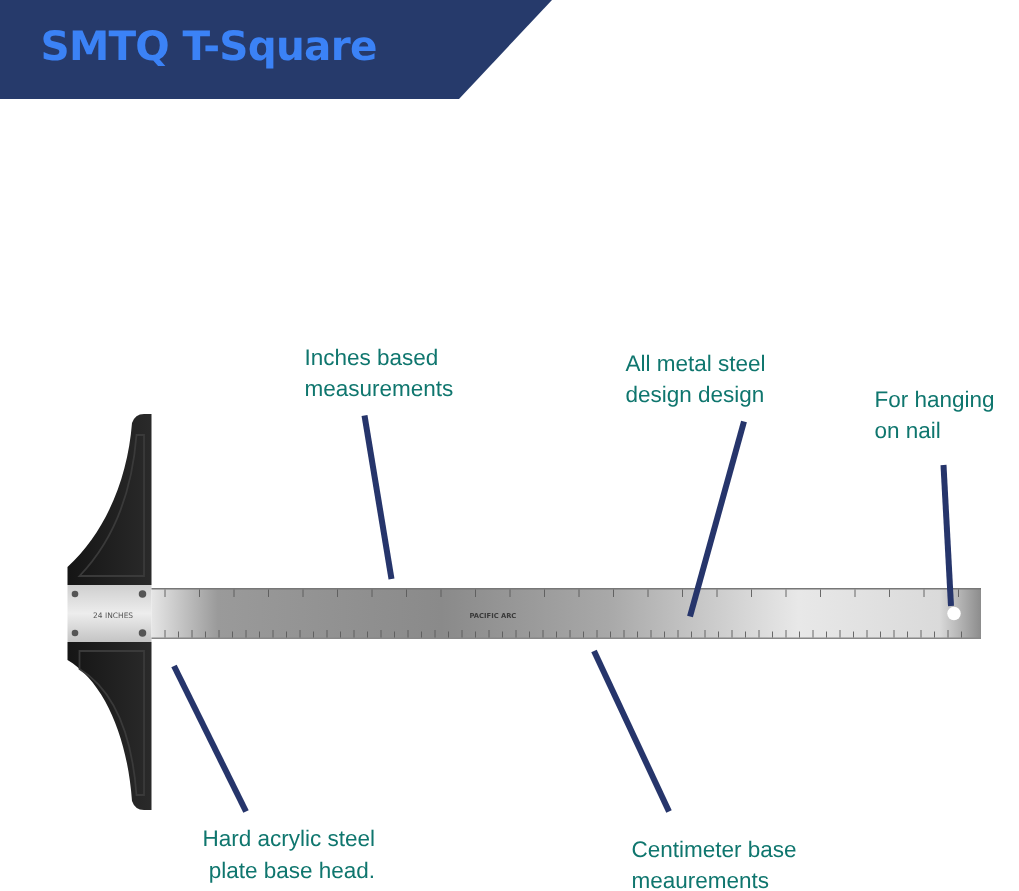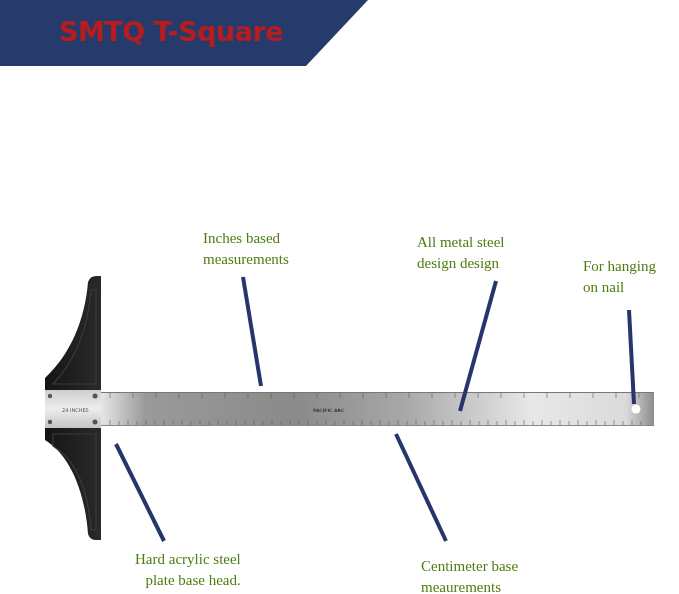--- a/index.html
+++ b/index.html
@@ -1,20 +1,20 @@
 <!DOCTYPE html>
 <html><head>
 <meta charset="utf-8">
 <style>
   html, body { margin:0; padding:0; }
   body { width:679px; height:594px; background:#ffffff; position:relative; overflow:hidden; font-family:"DejaVu Sans", sans-serif; }
   .banner { position:absolute; left:0; top:0; width:370px; height:66px; }
   .banner svg { position:absolute; left:0; top:0; }
-  .banner-title { position:absolute; left:27px; top:13px; color:#b91c1c; font-family:"DejaVu Sans", sans-serif; font-weight:bold; font-size:27px; letter-spacing:-0.5px; line-height:38px; white-space:nowrap;margin-left:32px; }
-  .callout { position:absolute; color:#4d7c0f; font-family:Liberation Serif, serif; font-size:15px; line-height:21px; white-space:nowrap; font-weight:normal; }
+  .banner-title { position:absolute; left:27px; top:13px; color:#3b82f6; font-family:"DejaVu Sans", sans-serif; font-weight:bold; font-size:27px; letter-spacing:-0.5px; line-height:38px; white-space:nowrap; }
+  .callout { position:absolute; color:#0f766e; font-family:Liberation Sans, sans-serif; font-size:15px; line-height:21px; white-space:nowrap; font-weight:normal; }
   .callout div { display:block; }
   .figure { position:absolute; left:0; top:0; width:679px; height:594px; }
 </style>
 </head>
 <body>
 
 <div class="banner">
   <svg width="370" height="66">
     <polygon points="0,0 368,0 306,66 0,66" fill="#263a6b"></polygon>
   </svg>

